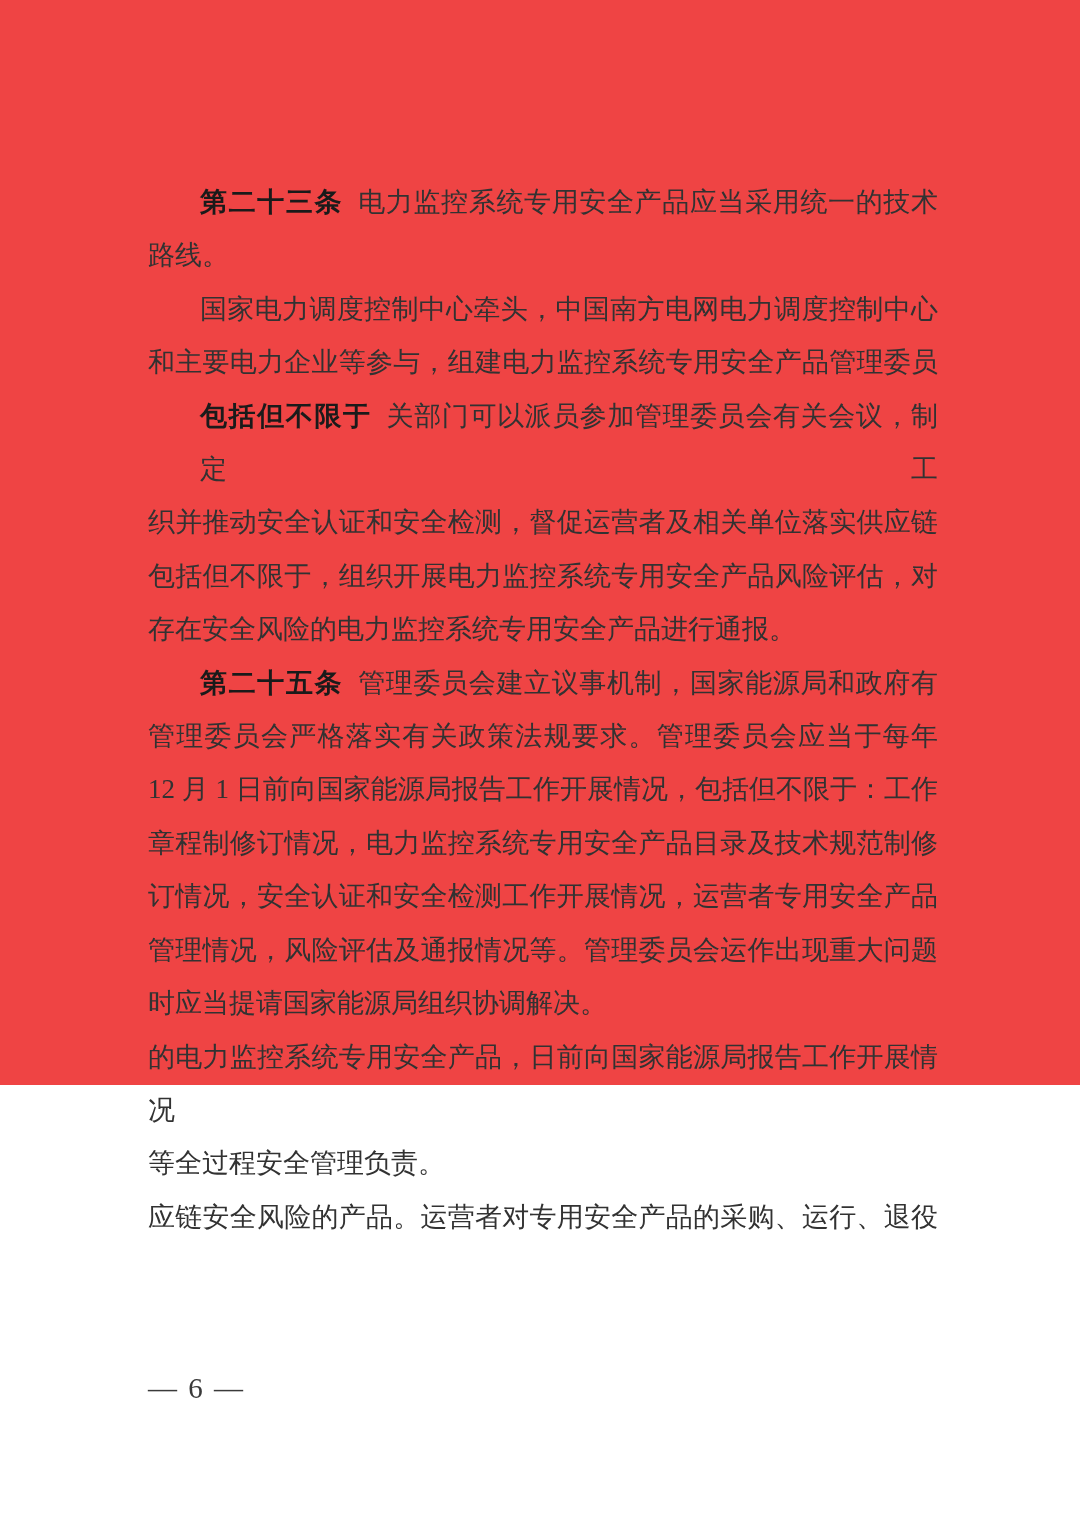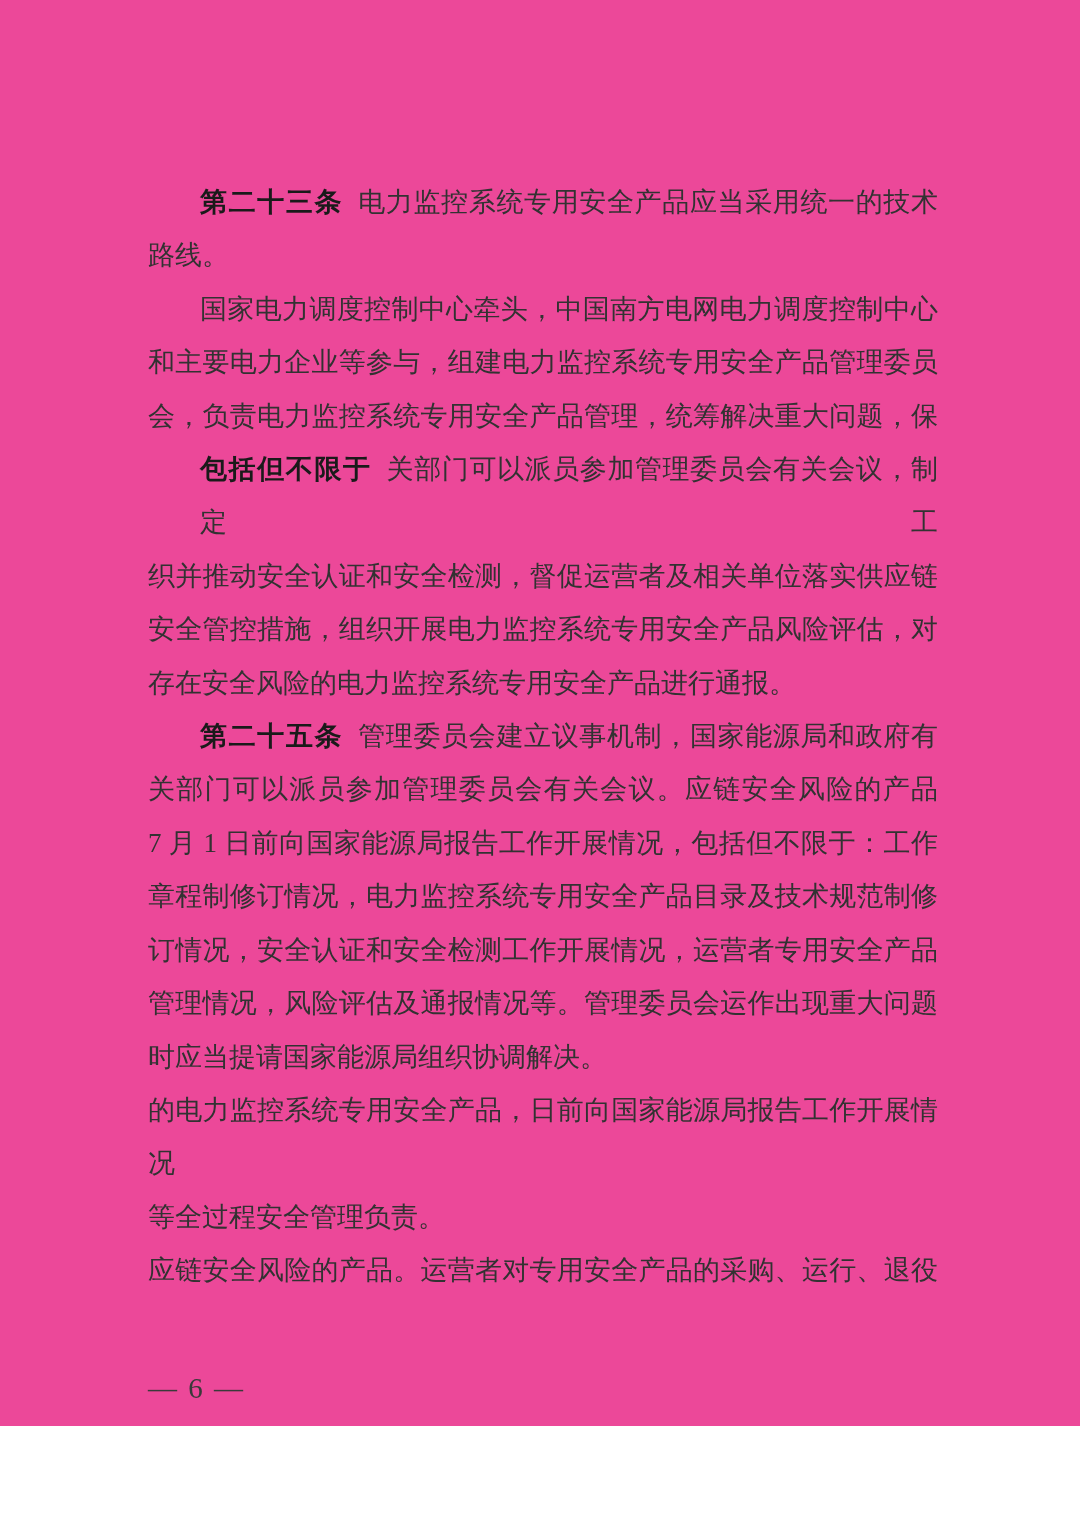--- a/index.html
+++ b/index.html
@@ -10,22 +10,22 @@
     width: 1080px;
     height: 1527px;
     background: #ffffff;
     overflow: hidden;
     position: relative;
   }
   .page {
     position: absolute;
     left: 0; top: 0;
     width: 1080px;
-    height: 1426px;
-    background: #ec4899;
+    height: 1085px;
+    background: #ef4444;
   }
   .content {
     position: absolute;
     left: 148px;
     top: 176px;
     width: 790px;
     font-family: "Liberation Serif", "DejaVu Serif", serif;
     font-size: 27px;
     line-height: 53.4px;
     color: #323232;
@@ -70,34 +70,33 @@
   <div class="content">
 
     <div class="para">
       <div class="line indent"><span class="art">第二十三条</span><span>电力监控系统专用安全产品应当采用统一的技术</span></div>
       <div class="line last"><span>路线。</span></div>
     </div>
 
     <div class="para">
       <div class="line indent"><span>国家电力调度控制中心牵头，中国南方电网电力调度控制中心</span></div>
       <div class="line"><span>和主要电力企业等参与，组建电力监控系统专用安全产品管理委员</span></div>
-      <div class="line"><span>会，负责电力监控系统专用安全产品管理，统筹解决重大问题，保</span></div>
     </div>
 
     <div class="para">
       <div class="line indent"><span class="art">包括但不限于</span><span>关部门可以派员参加管理委员会有关会议，制定工</span></div>
       <div class="line"><span>织并推动安全认证和安全检测，督促运营者及相关单位落实供应链</span></div>
-      <div class="line"><span>安全管控措施，组织开展电力监控系统专用安全产品风险评估，对</span></div>
+      <div class="line"><span>包括但不限于，组织开展电力监控系统专用安全产品风险评估，对</span></div>
       <div class="line last"><span>存在安全风险的电力监控系统专用安全产品进行通报。</span></div>
     </div>
 
     <div class="para">
       <div class="line indent"><span class="art">第二十五条</span><span>管理委员会建立议事机制，国家能源局和政府有</span></div>
-      <div class="line"><span>关部门可以派员参加管理委员会有关会议。应链安全风险的产品</span></div>
-      <div class="line"><span>7 月 1 日前向国家能源局报告工作开展情况，包括但不限于：工作</span></div>
+      <div class="line"><span>管理委员会严格落实有关政策法规要求。管理委员会应当于每年</span></div>
+      <div class="line"><span>12 月 1 日前向国家能源局报告工作开展情况，包括但不限于：工作</span></div>
       <div class="line"><span>章程制修订情况，电力监控系统专用安全产品目录及技术规范制修</span></div>
       <div class="line"><span>订情况，安全认证和安全检测工作开展情况，运营者专用安全产品</span></div>
       <div class="line"><span>管理情况，风险评估及通报情况等。管理委员会运作出现重大问题</span></div>
       <div class="line last"><span>时应当提请国家能源局组织协调解决。</span></div>
     </div>
 
     <div class="para">
       <div class="line"><span>的电力监控系统专用安全产品，日前向国家能源局报告工作开展情况</span></div>
       <div class="line last"><span>等全过程安全管理负责。</span></div>
       <div class="line"><span>应链安全风险的产品。运营者对专用安全产品的采购、运行、退役</span></div>

